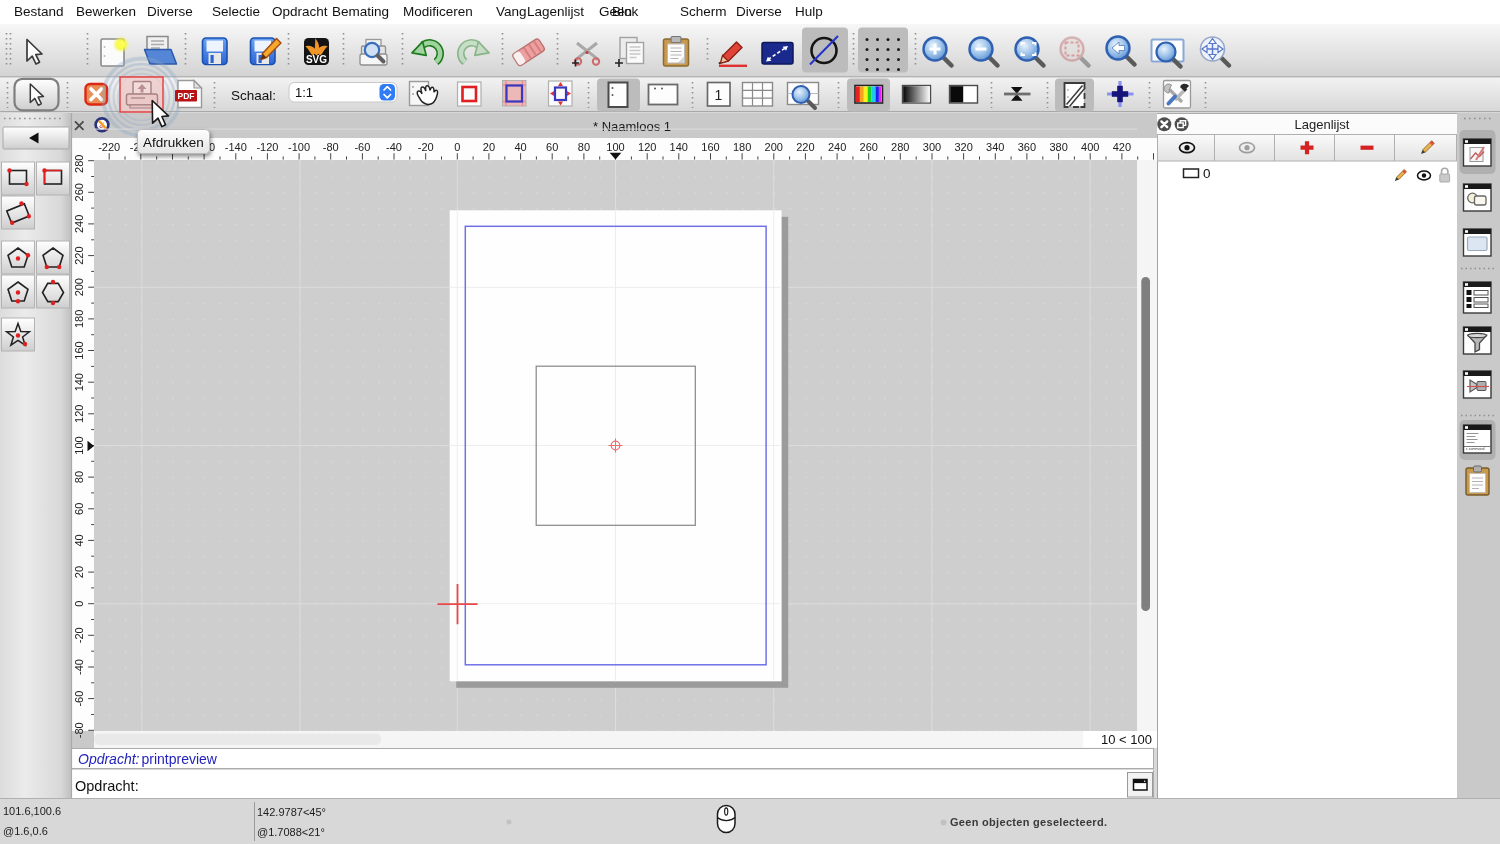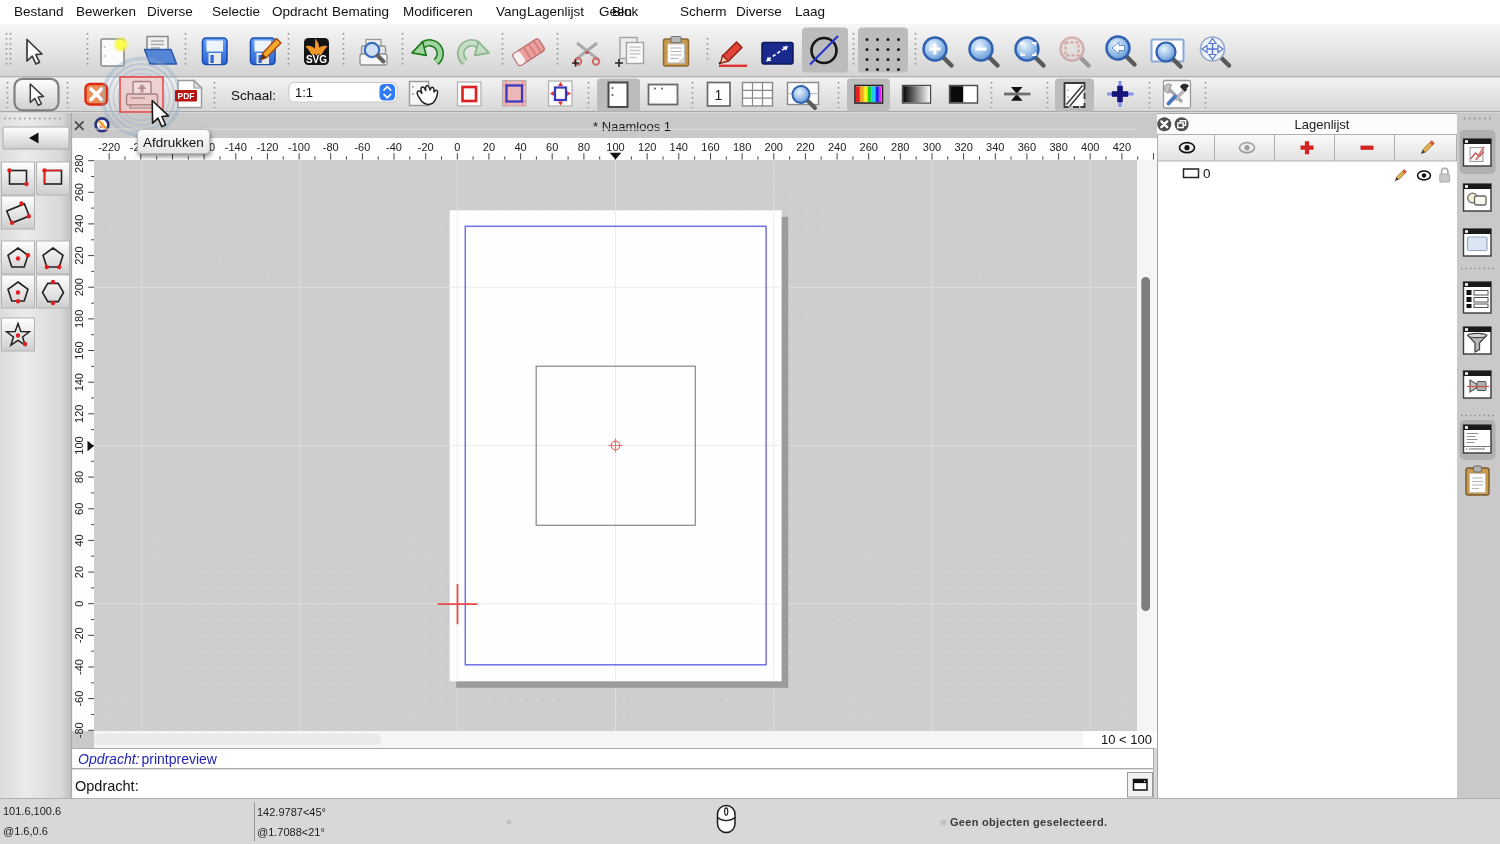--- a/index.html
+++ b/index.html
@@ -40,21 +40,21 @@
       <span style="left:212px">Selectie</span>
       <span style="left:272px">Opdracht</span>
       <span style="left:332px">Bemating</span>
       <span style="left:403px">Modificeren</span>
       <span style="left:496px">Vang</span>
       <span style="left:527px">Lagenlijst</span>
       <span style="left:599px">Geen</span>
       <span style="left:612px">Blok</span>
       <span style="left:680px">Scherm</span>
       <span style="left:736px">Diverse</span>
-      <span style="left:795px">Laag</span>
+      <span style="left:795px">Hulp</span>
 </div>
 <div id="tb1"></div>
 <div id="tb2"></div>
 <div id="lpanel"></div>
 <div id="subwin">
   <div id="subtitle"></div>
   <div id="hruler"></div>
   <div id="vruler"></div>
   <div id="canvas"></div>
   <div id="hstrip"></div>

